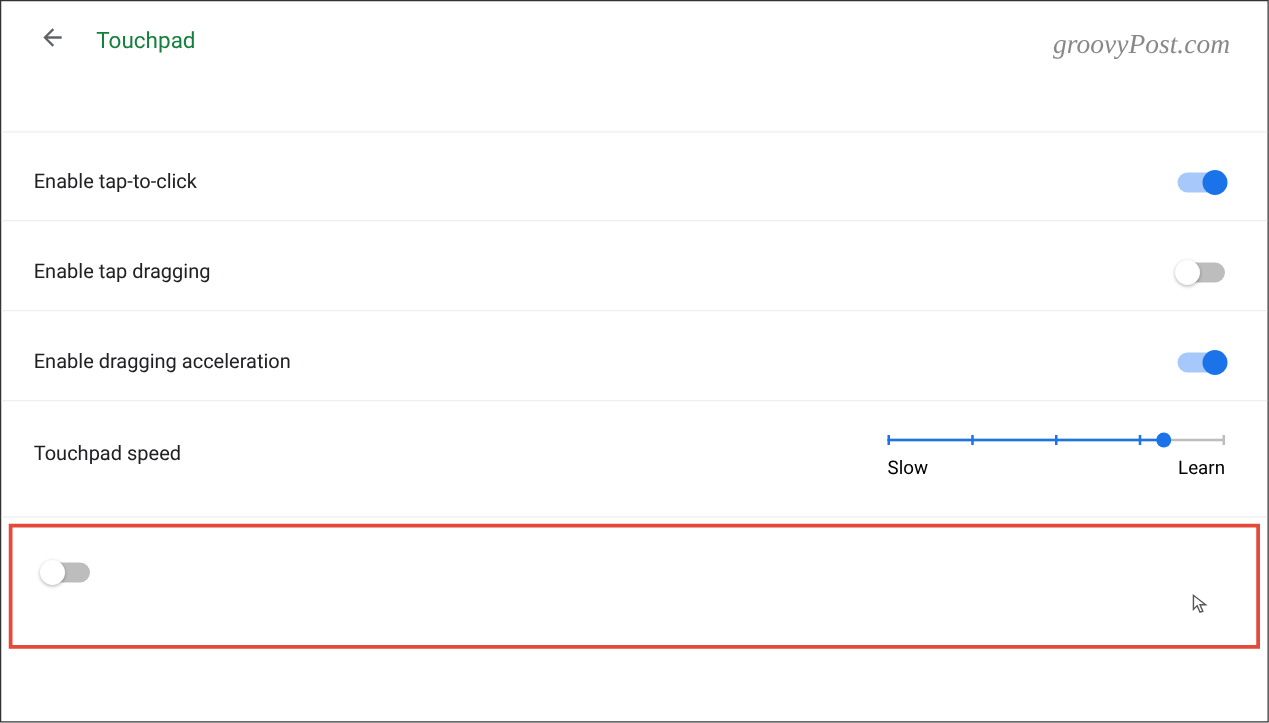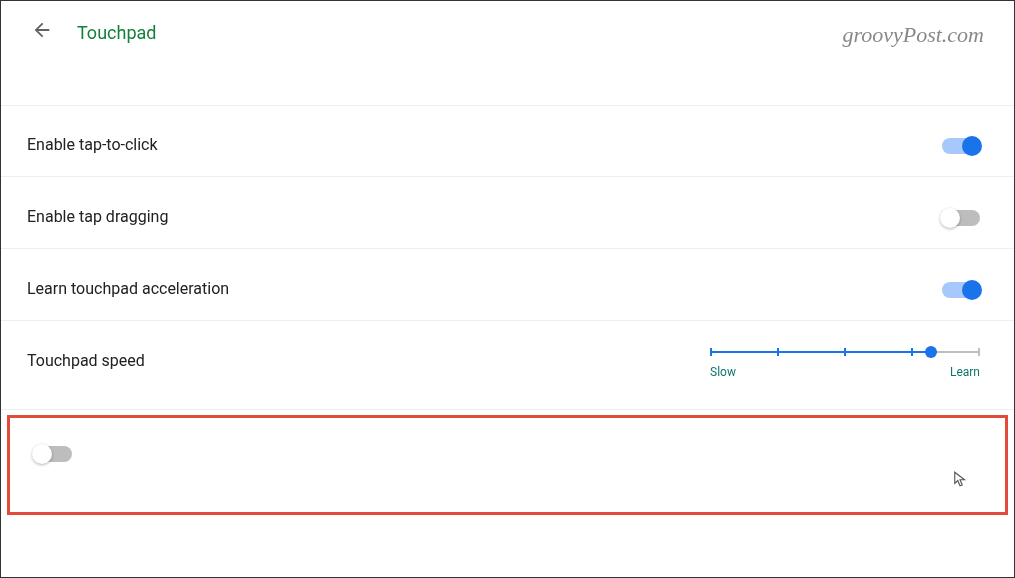--- a/index.html
+++ b/index.html
@@ -142,22 +142,22 @@
       width: 12px;
       height: 12px;
       background: #1a73e8;
       border-radius: 50%;
       transform: translateX(-50%);
     }
     .slider-labels {
       display: flex;
       justify-content: space-between;
       margin-top: 10px;
-      font-size: 12px;
-      color: #0f766e;
+      font-size: 15px;
+      color: #000000;
     }
     .highlight-row {
       border: 3px solid #e44a39;
       padding: 28px 34px 50px 24px;
       margin: 5px 6px 30px 6px;
       display: flex;
       align-items: flex-start;
       justify-content: space-between;
       position: relative;
     }
@@ -193,21 +193,21 @@
   </div>
 
   <div class="setting-row">
     <div class="setting-label">Enable tap dragging</div>
     <div class="toggle off">
       <div class="toggle-thumb"></div>
     </div>
   </div>
 
   <div class="setting-row">
-    <div class="setting-label">Learn touchpad acceleration</div>
+    <div class="setting-label">Enable dragging acceleration</div>
     <div class="toggle on">
       <div class="toggle-thumb"></div>
     </div>
   </div>
 
   <div class="speed-row">
     <div class="setting-label">Touchpad speed</div>
     <div class="slider-container">
       <div class="slider-track">
         <div class="slider-ticks">

